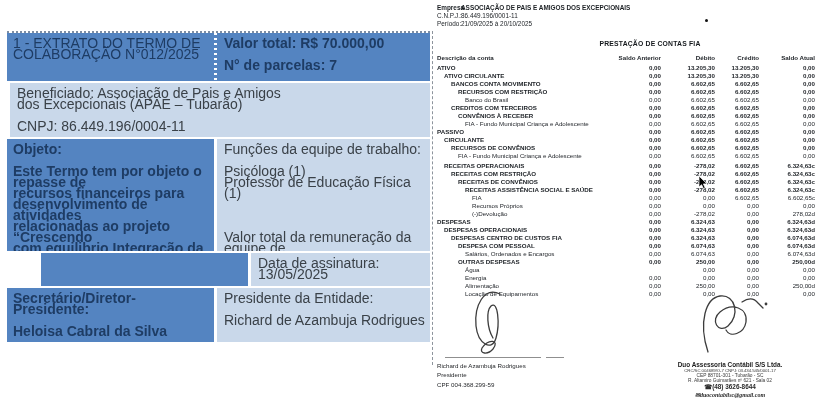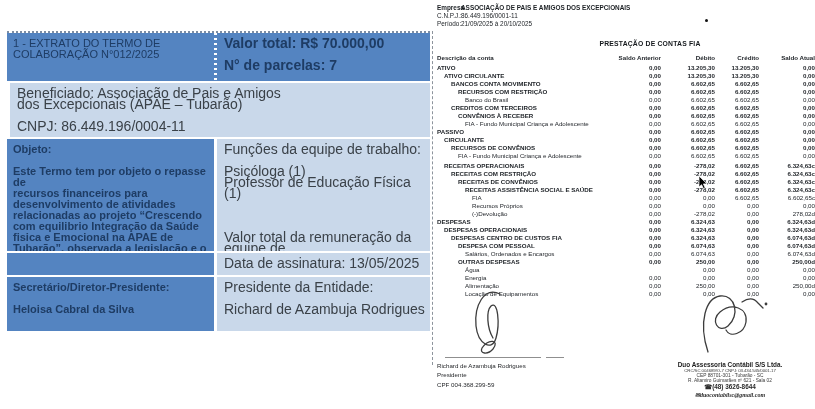--- a/index.html
+++ b/index.html
@@ -13,21 +13,21 @@
 
   
   .extract {
     position: absolute; left: 7px; top: 31px; width: 423px;
     border-top: 2px dotted #7d8da3;
   }
   .x-row { display: flex; margin-bottom: 2px; overflow: hidden; }
   .x-cell { overflow: hidden; }
   .x-left {
     width: 207px; background: #5484c1; color: #1e3c64;
-    padding: 5px 7px 0 6px; font-size: 11px; line-height: 11px;
+    padding: 5px 7px 0 6px; font-size: 14px; line-height: 11px;
   }
   .x-gap { width: 3px; background: #ffffff; }
   .x-gap.dotted { background: repeating-linear-gradient(180deg, #ffffff 0 2px, #5484c1 2px 5px); }
   .x-right {
     flex: 1; background: #c9d8ea; color: #3a4148;
     padding: 5px 5px 0 7px; font-size: 14px; line-height: 11px;
   }
   .x-right.blue { background: #5484c1; color: #1e3c64; }
   .bold { font-weight: bold; }
   .pre { white-space: pre-line; display: block; }
@@ -119,21 +119,21 @@
 Psicóloga (1)
 Professor de Educação Física (1)
 
 
 
 Valor total da remuneração da equipe de
 trabalho: R$ 65.776,00</span>
       </div>
   </div>
 
-  <div class="x-row" style="height: 22px;">
+  <div class="x-row" style="height: 33px; margin-left: 34px;">
     <div class="x-cell x-left bold">
         <span class="pre"></span>
       </div>
     <div class="x-gap"></div>
     <div class="x-cell x-right">
         <span class="pre">Data de assinatura: 13/05/2025</span>
       </div>
   </div>
 
   <div class="x-row" style="height: 54px;">

